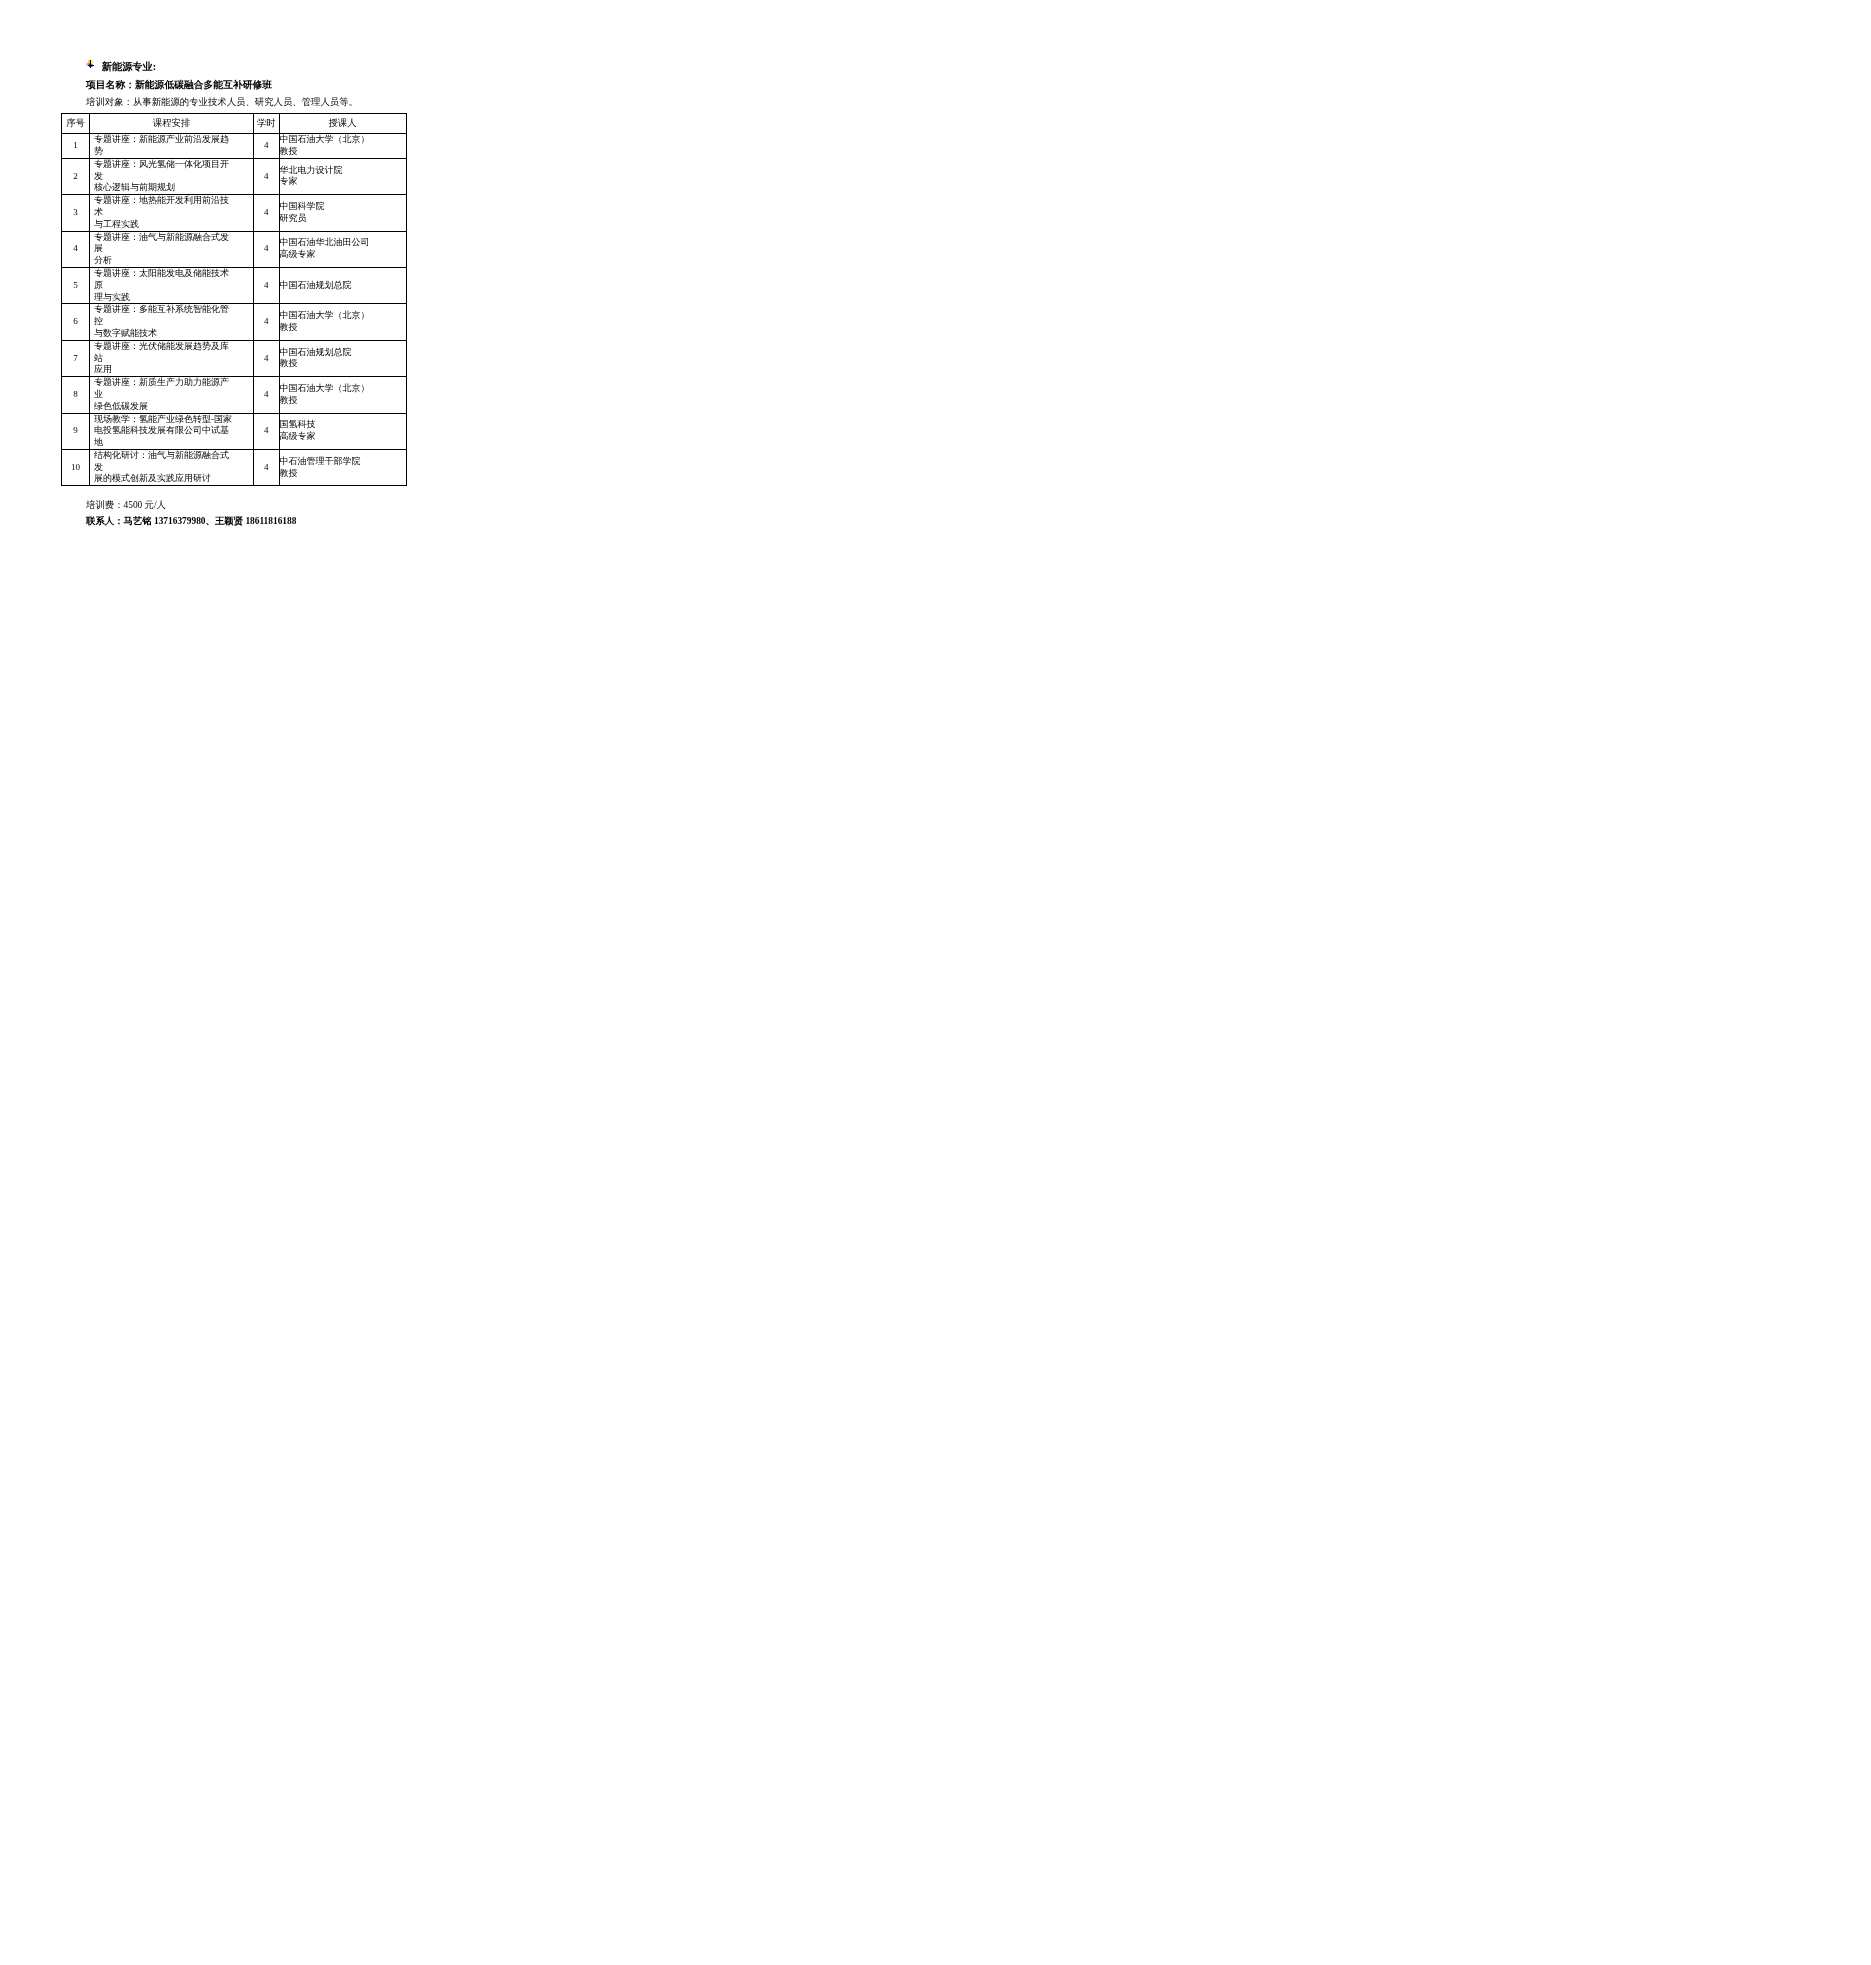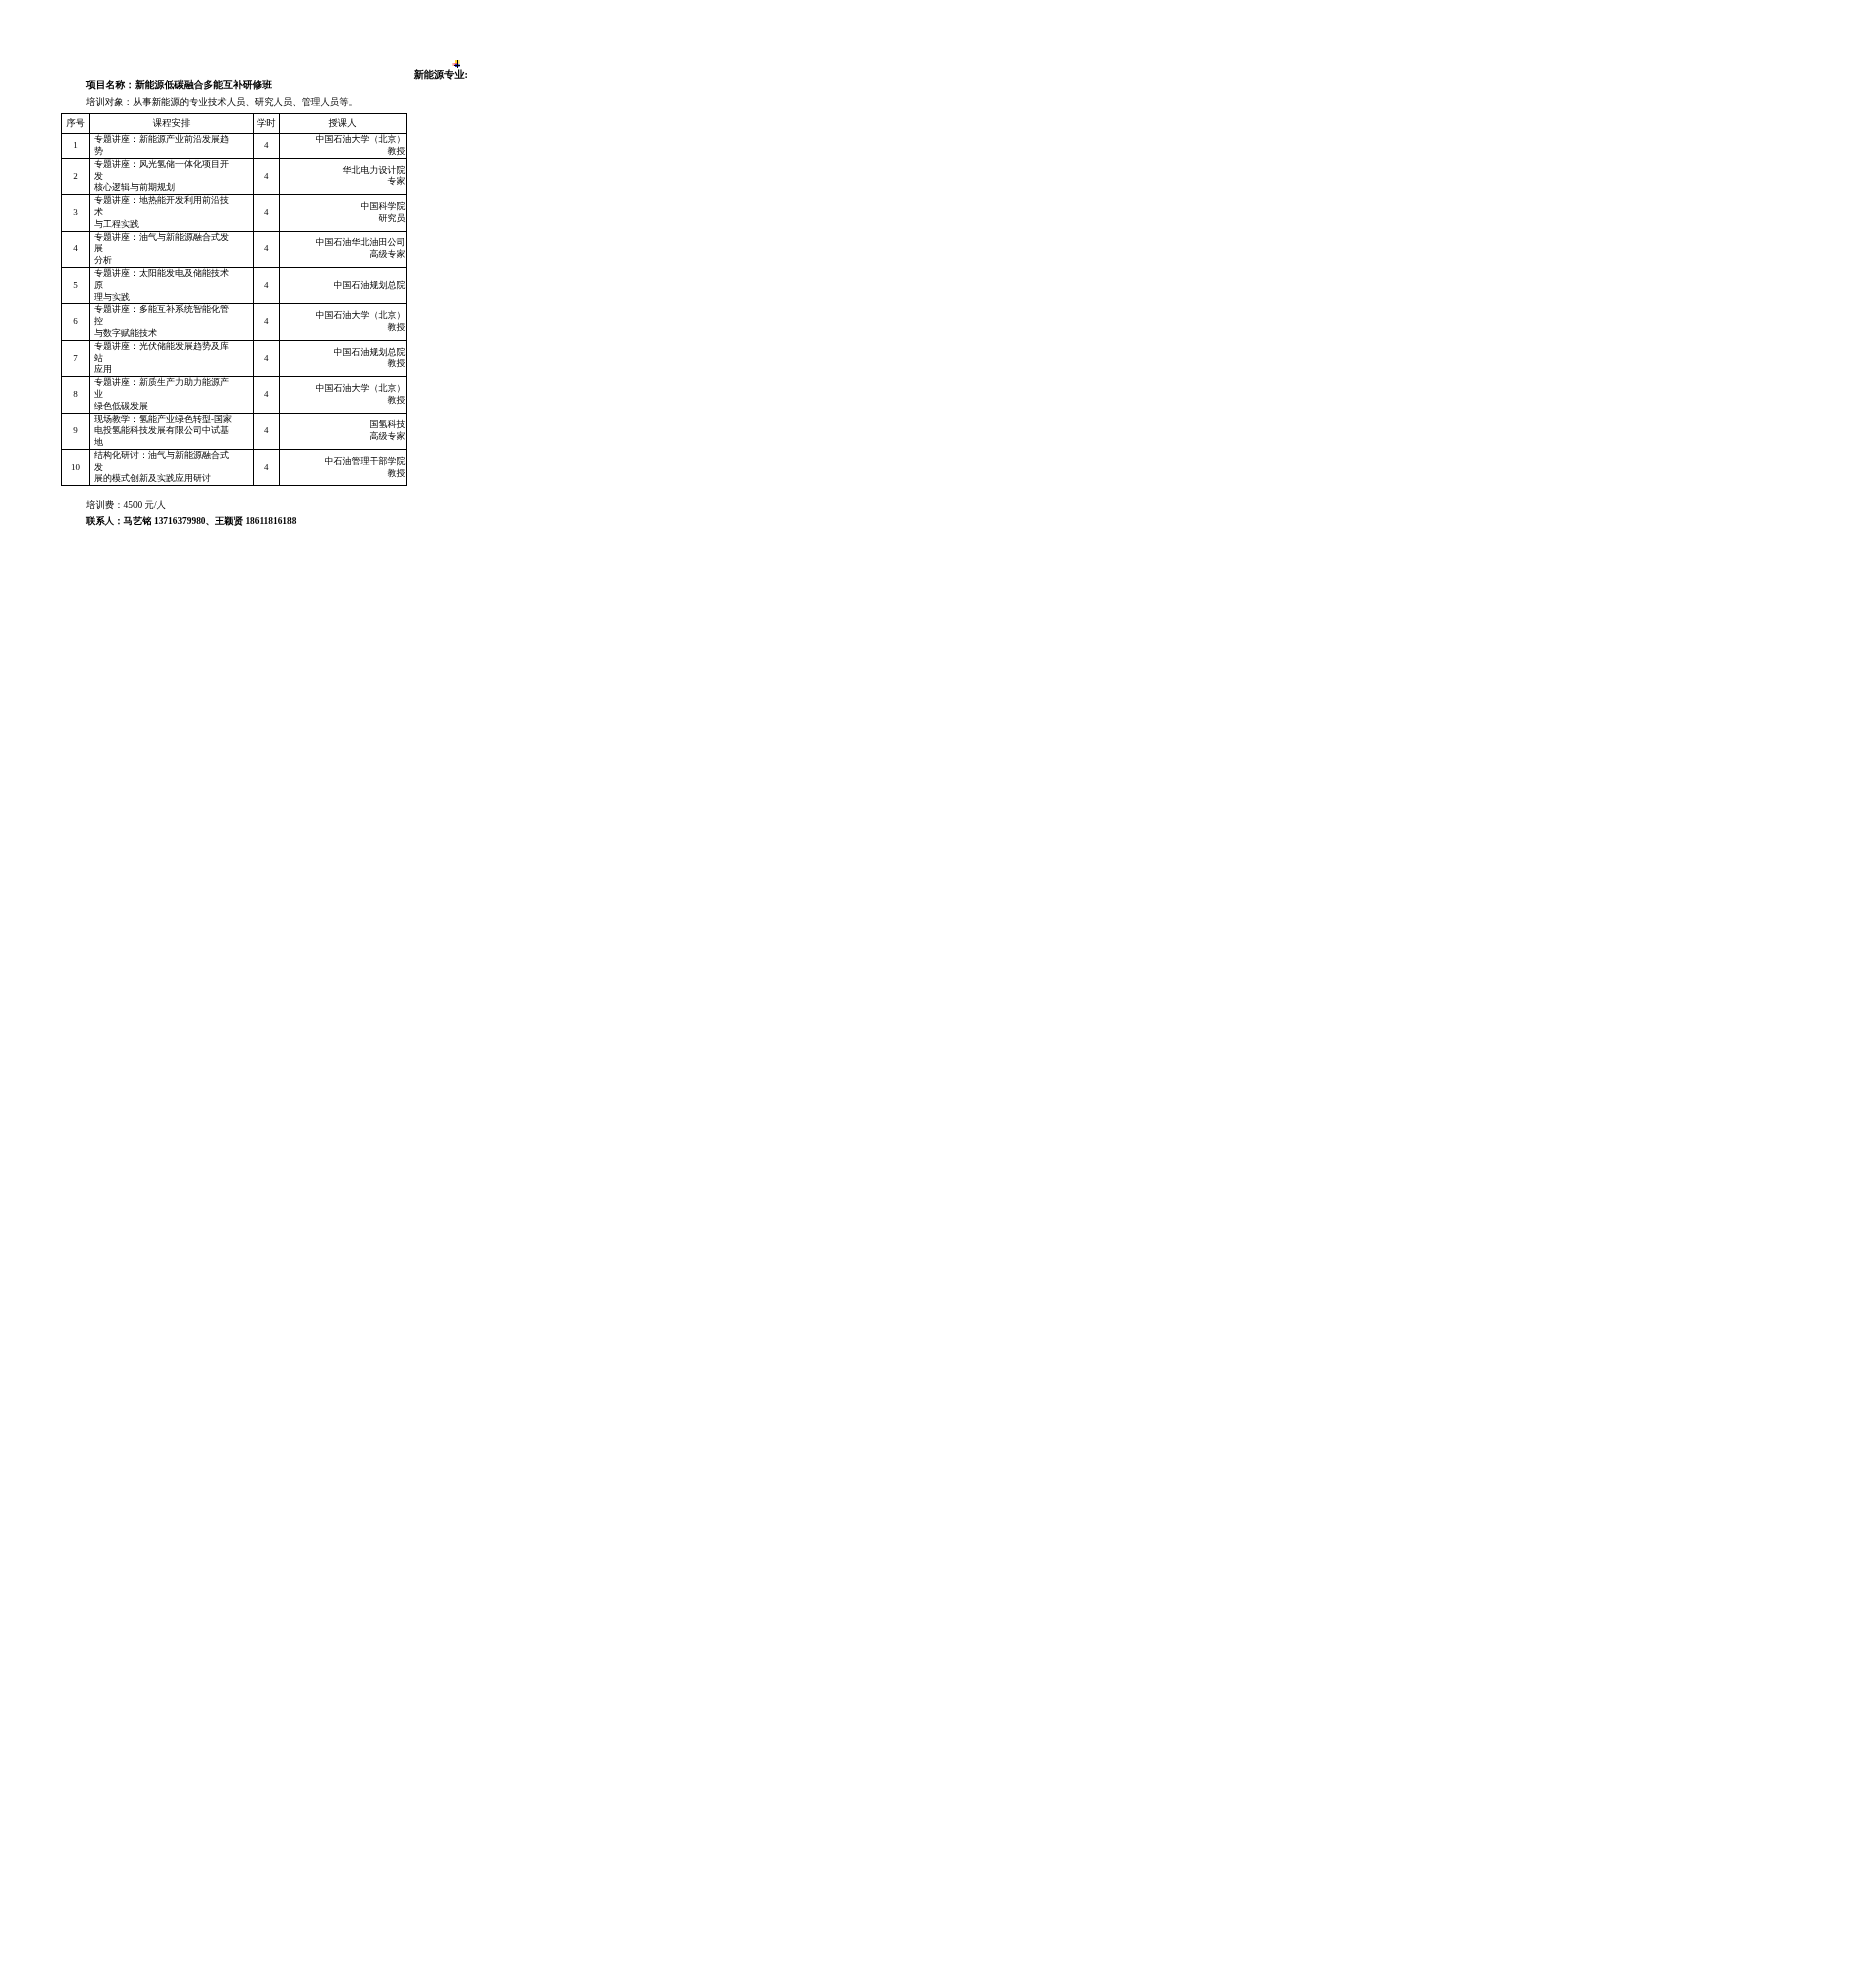--- a/index.html
+++ b/index.html
@@ -12,23 +12,22 @@
     font-family:"Liberation Serif","DejaVu Serif",serif;
     overflow:hidden;
     box-sizing:border-box;
     padding-top:60px;
   }
 
   
   .heading-row {
     margin-left:86px;
     display:flex;
-    align-items:flex-end;
+    align-items:flex-start;
     height:13.4px;
-    flex-direction:column;
   }
   .bullet-icon {
     position:relative;
     width:7.9px; height:7.5px;
     margin-right:7.9px;
     flex:0 0 auto;
   }
   .bullet-icon .sq-yellow {
     position:absolute; left:2.4px; top:0; width:5.1px; height:3.5px;
     background:linear-gradient(to right,#ffd42a 35%,#fff3c0 100%);
@@ -81,21 +80,21 @@
     font-weight:normal;
     padding:0;
     vertical-align:middle;
     overflow:hidden;
   }
   .course-table tr.hdr { height:19.7px; }
   .course-table tr.row { height:24.4px; }
   .course-table th { text-align:center; font-size:9.4px;margin-top:48px; }
   td.cell-no, td.cell-hours { text-align:center; }
   td.cell-course { text-align:left; padding-left:3.9px; padding-right:20px; white-space:pre-line; }
-  td.cell-lect { text-align:right; white-space:pre-line;padding-left:12px; }
+  td.cell-lect { text-align:left; white-space:pre-line; }
 
   .fee-line {
     margin:12.6px 0 0 86px;
     font-size:9.4px; line-height:13.4px; white-space:nowrap;
   }
   .contact-line {
     margin:2.8px 0 0 86px;
     font-size:9.4px; line-height:13.4px; white-space:nowrap;font-weight:bold;
   }
 </style>

